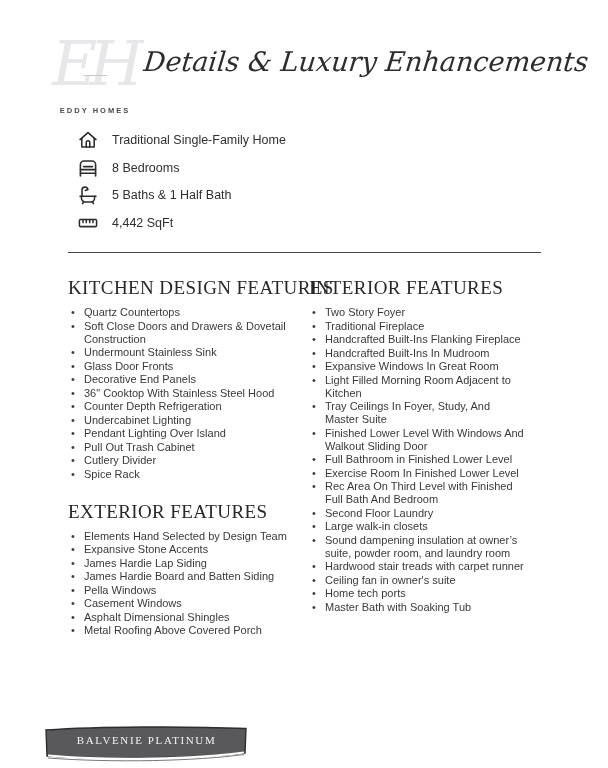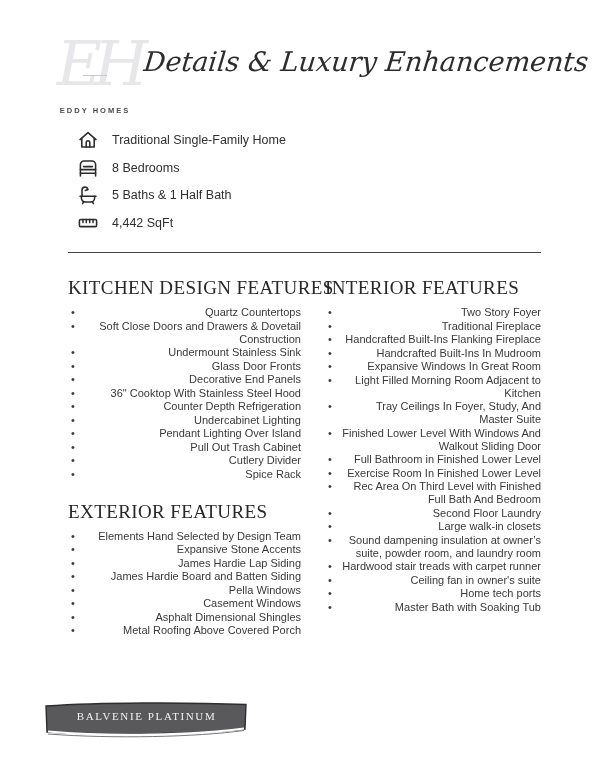--- a/index.html
+++ b/index.html
@@ -7,21 +7,21 @@
     width:608px;height:768px;position:relative;background:#ffffff;
     font-family:"Liberation Sans",sans-serif;color:#38383a;overflow:hidden;
   }
   
   .logo{
     position:absolute;left:50px;top:34px;width:90px;height:76px;
   }
   .logo .monogram{
     position:absolute;left:2px;top:-14px;width:88px;height:88px;
     font-family:"DejaVu Serif",serif;font-style:italic;font-size:62px;
-    color:#e7e7ea;line-height:88px;text-align:right;letter-spacing:-8px;
+    color:#e7e7ea;line-height:88px;text-align:left;letter-spacing:-8px;
     user-select:none;
   }
   .logo .logo-name{
     position:absolute;left:0;top:28px;width:90px;text-align:center;
     font-family:"Liberation Sans",sans-serif;font-size:7.5px;letter-spacing:2px;
     color:#4b4b4e;font-weight:bold;margin-top:44px;
   }
   .logo .logo-tagline{
     position:absolute;left:33px;top:41px;width:24px;height:3px;
     border-top:1px solid #c9c9cc;
@@ -40,40 +40,39 @@
   svg.glyph{display:block;}
   svg.glyph path,svg.glyph rect{
     fill:none;stroke:#2c2c2e;stroke-width:1.55;
     stroke-linecap:round;stroke-linejoin:round;
   }
   
   .content{position:absolute;left:68px;top:252px;width:473px;}
   .divider{border-top:1.5px solid #454547;width:100%;}
   .columns{display:flex;margin-top:24px;}
   .col-left{width:233px;flex:0 0 233px;}
-  .col-right{margin-left:24px;width:216px;flex:0 0 216px;}
+  .col-right{margin-left:8px;width:216px;flex:0 0 216px;}
   .section-heading{
     font-family:"Liberation Serif",serif;font-weight:400;
     font-size:19px;letter-spacing:0.4px;color:#28282a;
     margin:0 0 7px 0;white-space:nowrap;
   }
   .section{margin-bottom:20px;}
   ul.feature-list{list-style:none;margin:0;padding:0;}
   ul.feature-list li{
     position:relative;padding-left:16px;
     font-size:11px;line-height:13px;color:#39393b;
     margin-bottom:0.5px;
-    text-align:right;
   }
   ul.feature-list li::before{
     content:"\2022";position:absolute;left:3px;top:0;
     font-size:11px;color:#39393b;
   }
   
-  .badge{position:absolute;left:44px;top:701px;width:205px;height:38px;}
+  .badge{position:absolute;left:44px;top:725px;width:205px;height:38px;}
   .badge svg{position:absolute;left:0;top:0;}
   .badge .badge-label{
     position:absolute;left:0;top:9px;width:100%;text-align:center;
     font-family:"Liberation Serif",serif;font-size:11px;
     letter-spacing:1.6px;color:#f2f2f3;white-space:nowrap;
   }
 </style>
 </head>
 <body>
 

